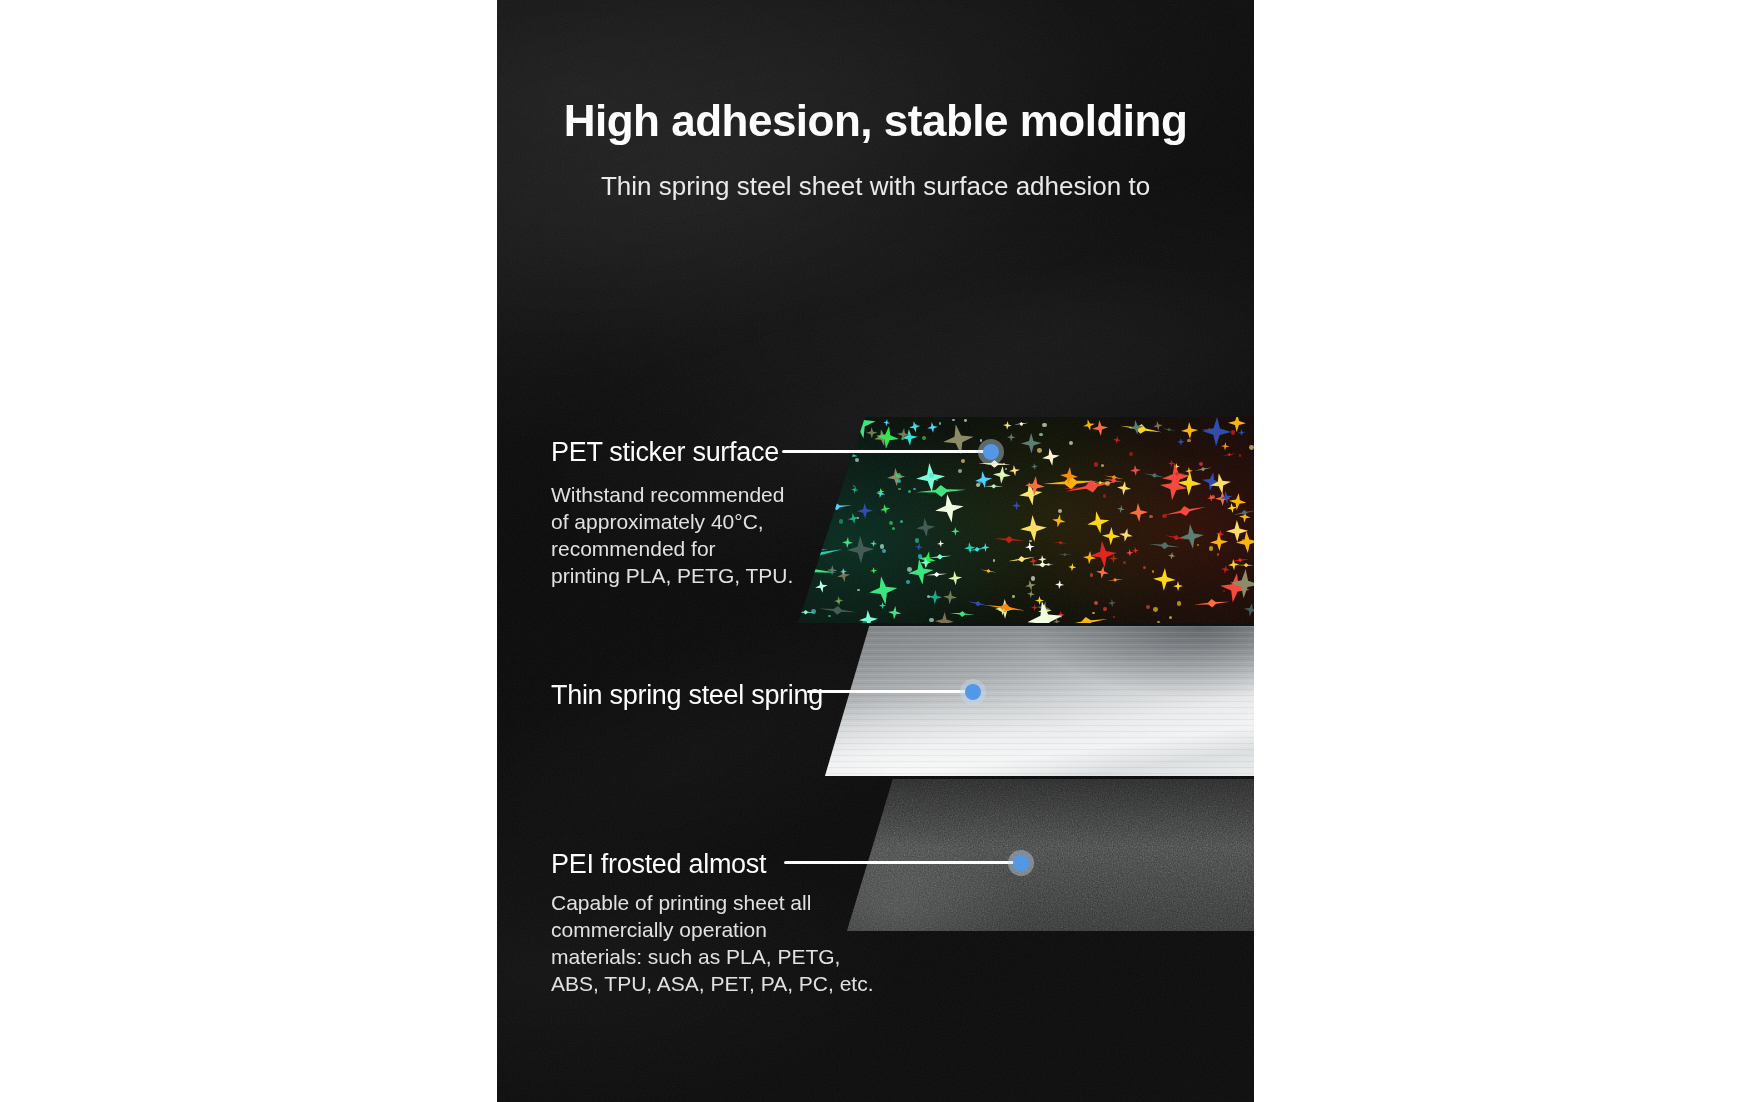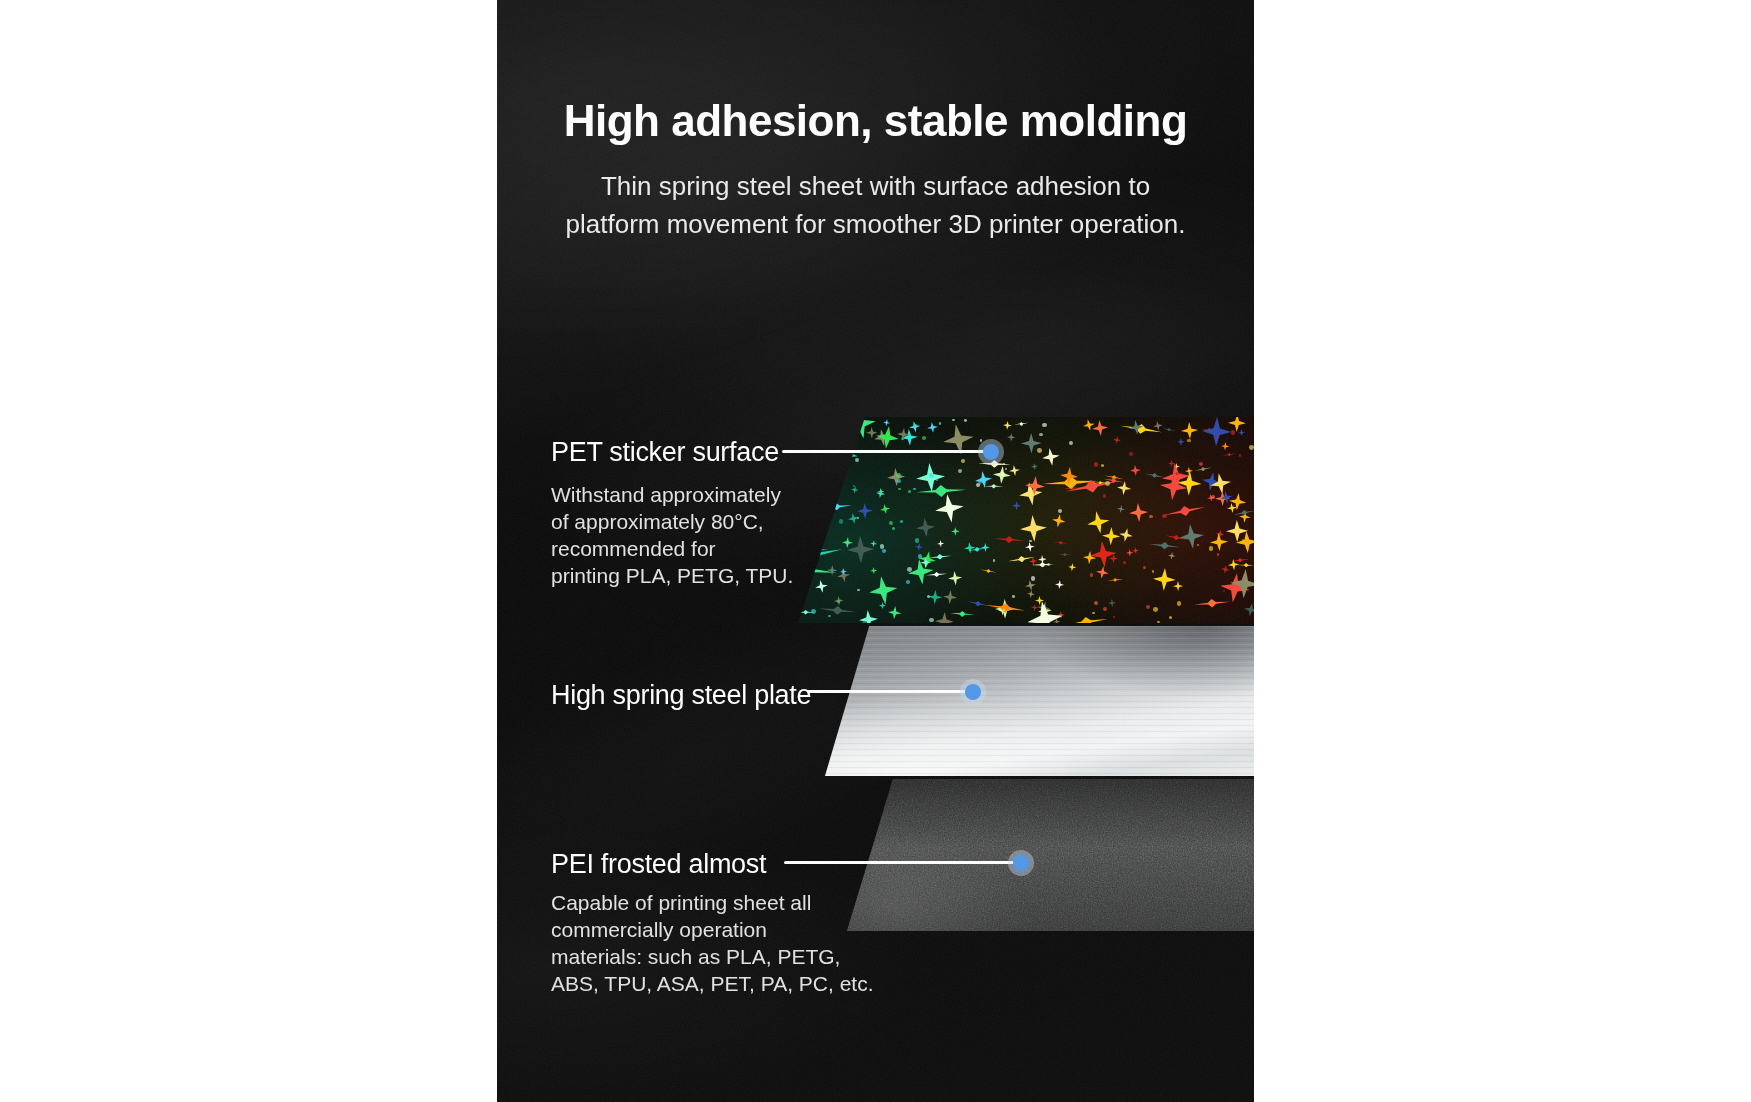--- a/index.html
+++ b/index.html
@@ -93,21 +93,20 @@
   <div class="panel">
 
     <div class="smoke a"></div>
     <div class="smoke b"></div>
     <div class="smoke c"></div>
 
     <h1 class="title">High adhesion, stable molding</h1>
 
     <div class="subtitle">
       <div>Thin spring steel sheet with surface adhesion to</div>
-      <div>platform movement for smoother 3D printer operation.</div>
     </div>
 
     <div class="layer layer-sticker">
       <div class="stars" id="stars">
           <div class="star" style="left: 43.7px; top: 119.7px; width: 11.1px; height: 11.1px; background: rgb(55, 232, 126); transform: rotate(4deg); filter: drop-shadow(rgb(55, 232, 126) 0px 0px 3.1px);"></div>
           <div class="star" style="left: 118.3px; top: 68.1px; width: 50.1px; height: 11.9px; background: rgb(55, 232, 126); transform: rotate(-3deg); filter: drop-shadow(rgb(55, 232, 126) 0px 0px 7.4px);"></div>
           <div class="star" style="left: 298px; top: 149.4px; width: 12.9px; height: 12.9px; background: rgb(255, 106, 58); transform: rotate(9deg); filter: drop-shadow(rgb(255, 106, 58) 0px 0px 3.6px);"></div>
           <div class="star" style="left: 210.6px; top: 47.8px; width: 11px; height: 11px; background: rgb(255, 231, 106); transform: rotate(-8deg); filter: drop-shadow(rgb(255, 231, 106) 0px 0px 3.1px);"></div>
           <div class="star" style="left: 423.8px; top: 35.8px; width: 14.5px; height: 3.4px; background: rgb(196, 26, 16); transform: rotate(-9deg); filter: drop-shadow(rgb(196, 26, 16) 0px 0px 2.1px);"></div>
           <div class="star" style="left: 177.7px; top: 61.1px; width: 8.3px; height: 8.3px; background: rgb(92, 122, 110); transform: rotate(8deg); filter: drop-shadow(rgb(92, 122, 110) 0px 0px 2.3px);"></div>
@@ -391,31 +390,31 @@
           <feTurbulence type="fractalNoise" baseFrequency="0.8" numOctaves="3" seed="7" stitchTiles="stitch"></feTurbulence>
           <feColorMatrix type="saturate" values="0"></feColorMatrix>
         </filter>
         <rect width="100%" height="100%" filter="url(#peiNoise)"></rect>
       </svg>
     </div>
 
     <div>
       <div class="sec-label" style="left:54px; top:437px;">PET sticker surface</div>
       <div class="sec-body" style="left:54px; top:481px;">
-        <div>Withstand approximately</div>
-        <div>of approximately 80°C,</div>
+        <div>Withstand recommended</div>
+        <div>of approximately 40°C,</div>
         <div>recommended for</div>
         <div>printing PLA, PETG, TPU.</div>
       </div>
       <div class="leader-line" style="left:285px; top:450px; width:209px;"></div>
       <div class="marker-dot" style="left:486px; top:444px;"></div>
     </div>
 
     <div>
-      <div class="sec-label" style="left:54px; top:680px;">High spring steel plate</div>
+      <div class="sec-label" style="left:54px; top:680px;">Thin spring steel spring</div>
       <div class="leader-line" style="left:310px; top:690px; width:166px;"></div>
       <div class="marker-dot" style="left:468px; top:684px;"></div>
     </div>
 
     <div>
       <div class="sec-label" style="left:54px; top:849px;">PEI frosted almost</div>
       <div class="sec-body" style="left:54px; top:889px;">
         <div>Capable of printing sheet all</div>
         <div>commercially operation</div>
         <div>materials: such as PLA, PETG,</div>

